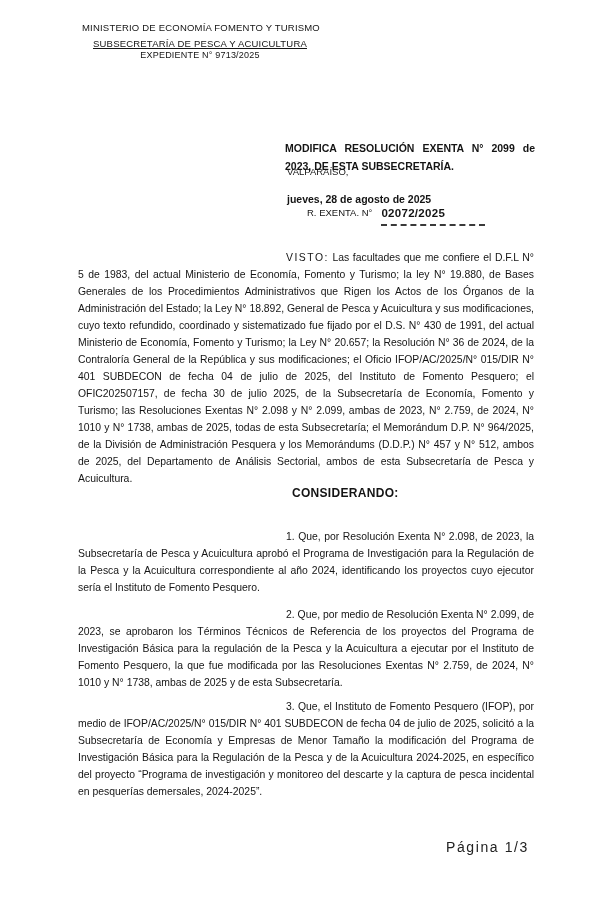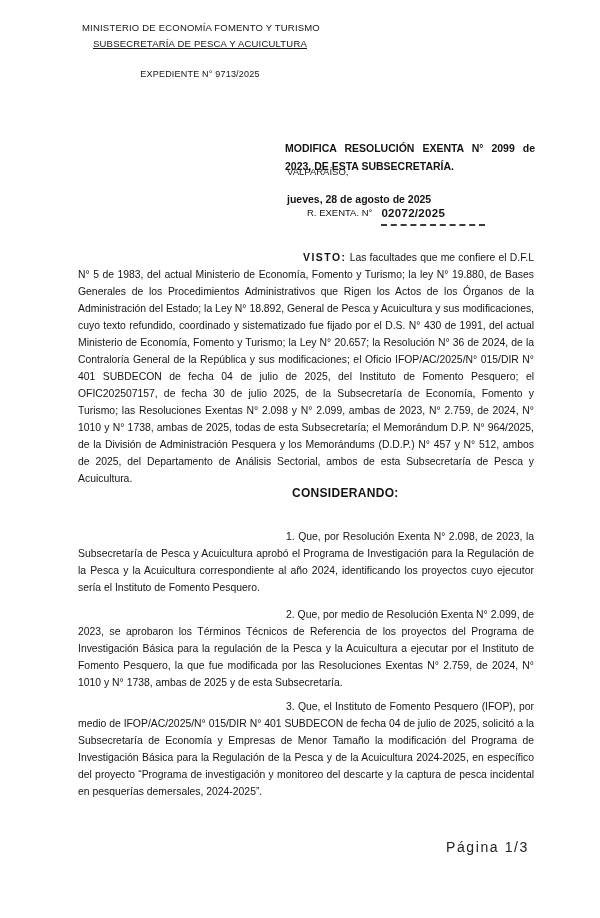--- a/index.html
+++ b/index.html
@@ -33,21 +33,21 @@
   .lh-subsec {
     font-size: 9.5px;
     font-weight: normal;
     text-decoration: underline;
     margin-top: 5px;
     white-space: nowrap;
     letter-spacing: 0.2px;
   }
   .lh-expediente {
     font-size: 9px;
-    margin-top: 20px;
+    margin-top: 1px;
     letter-spacing: 0.2px;
   }
 
   
   .subject {
     position: absolute;
     top: 99px;
     left: 285px;
     width: 250px;
     font-weight: bold;
@@ -95,23 +95,22 @@
     left: 78px;
     width: 456px;
     margin: 0;
     font-size: 10.4px;
     line-height: 17px;
     text-align: justify;
     text-indent: 208px;
   }
   .visto-para { top: 249px; }
   .visto-label {
-    font-weight: bold;
+    font-weight: normal;
     letter-spacing: 1.5px;
-    margin-left: 17px;
   }
   .considerando-heading {
     position: absolute;
     top: 486px;
     left: 292px;
     font-weight: bold;
     font-size: 12px;
     letter-spacing: 0.3px;
   }
   .para-1 { top: 528px; }

